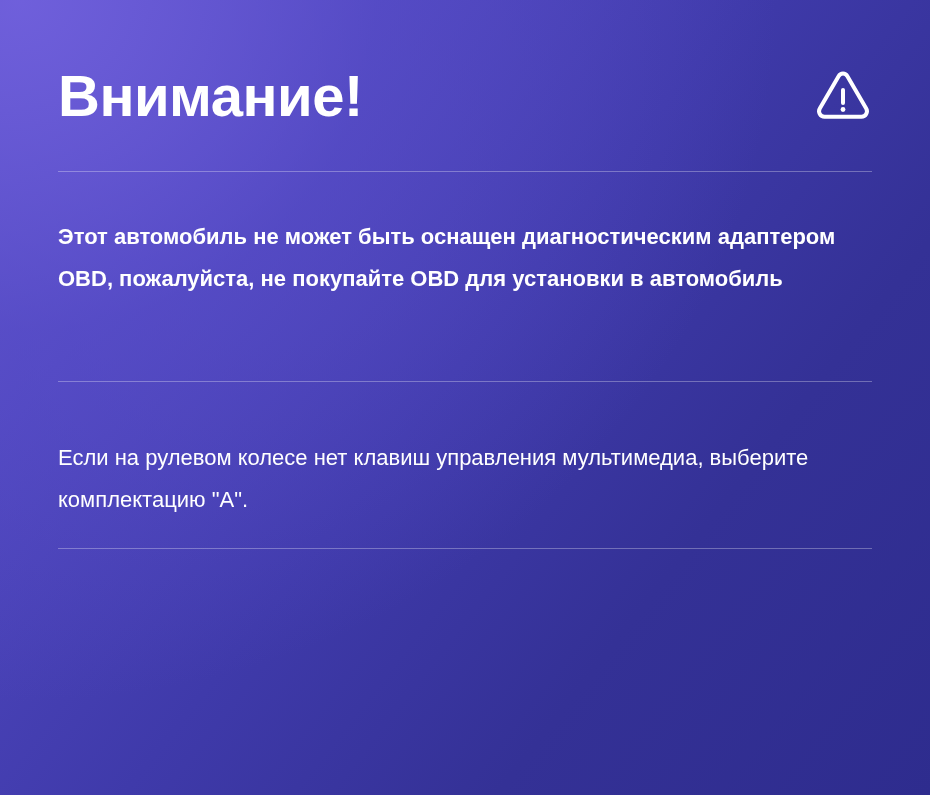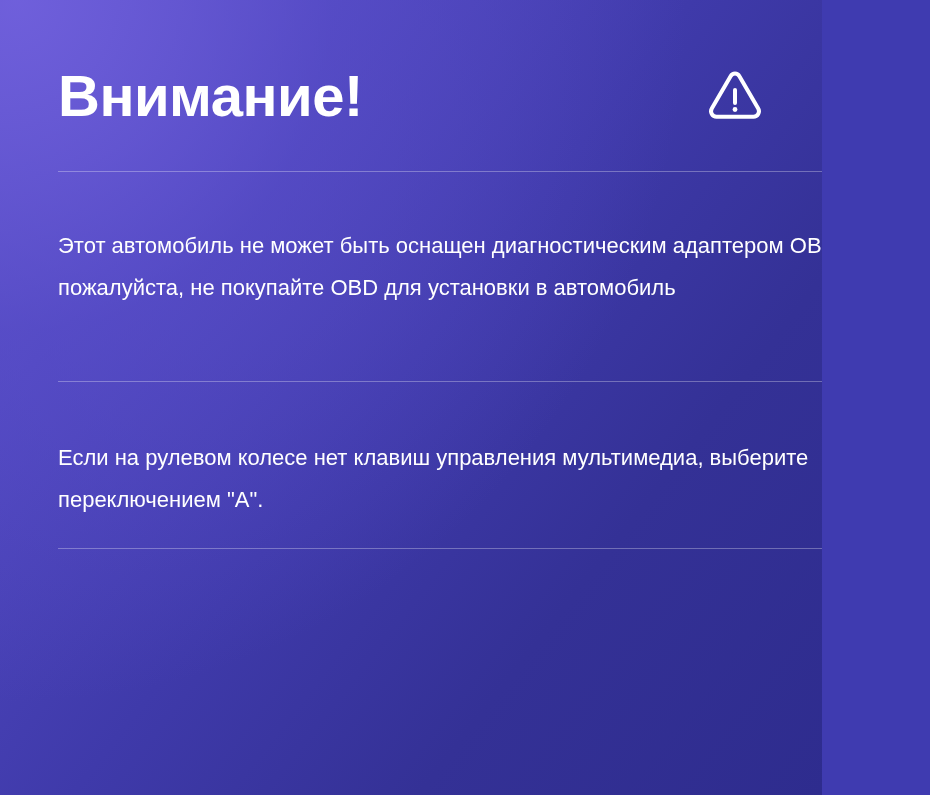--- a/index.html
+++ b/index.html
@@ -10,21 +10,21 @@
   body {
     width: 930px;
     height: 795px;
     overflow: hidden;
     font-family: "Liberation Sans", "DejaVu Sans", sans-serif;
     background: #3f3bb0;
   }
 
   .notice-panel {
     position: relative;
-    width: 822px;
+    width: 930px;
     height: 795px;
     box-sizing: border-box;
     background:
       radial-gradient(120% 130% at 2% 0%, rgba(112,96,220,0.95) 0%, rgba(92,80,205,0.55) 32%, rgba(60,52,160,0.0) 68%),
       linear-gradient(128deg, #5d53c8 0%, #4e46bd 22%, #3f3aaa 48%, #343196 72%, #2e2c8e 100%);
     color: #ffffff;
     overflow: hidden;
   }
 
   
@@ -72,21 +72,21 @@
   
   .notice-block {
     position: absolute;
     left: 58px;
     width: 822px;
     font-size: 22px;
     line-height: 42px;
     font-weight: normal;
     color: #ffffff;
   }
-  .block-1 { top: 203px; }
+  .block-1 { top: 194px; font-weight: bold; }
   .block-2 { top: 415px; }
   .block-3 { top: 583px; text-align: justify; }
   .block-3::after {
     content: "";
     display: inline-block;
     width: 100%;
   }
   .block-3 .last-line {
     text-align: left;
   }
@@ -105,18 +105,18 @@
       <circle cx="29" cy="42.5" r="2.4" fill="#ffffff"></circle>
     </svg>
   </div>
 
   <div class="divider divider-1"></div>
 
   <p class="notice-block block-1">Этот автомобиль не может быть оснащен диагностическим адаптером OBD, пожалуйста, не покупайте OBD для установки в автомобиль</p>
 
   <div class="divider divider-2"></div>
 
-  <p class="notice-block block-2">Если на рулевом колесе нет клавиш управления мультимедиа, выберите переключением "A".</p>
+  <p class="notice-block block-2">Если на рулевом колесе нет клавиш управления мультимедиа, выберите комплектацию "A".</p>
 
   <div class="divider divider-3"></div>
 
 
 </div>
 
 </body></html>

